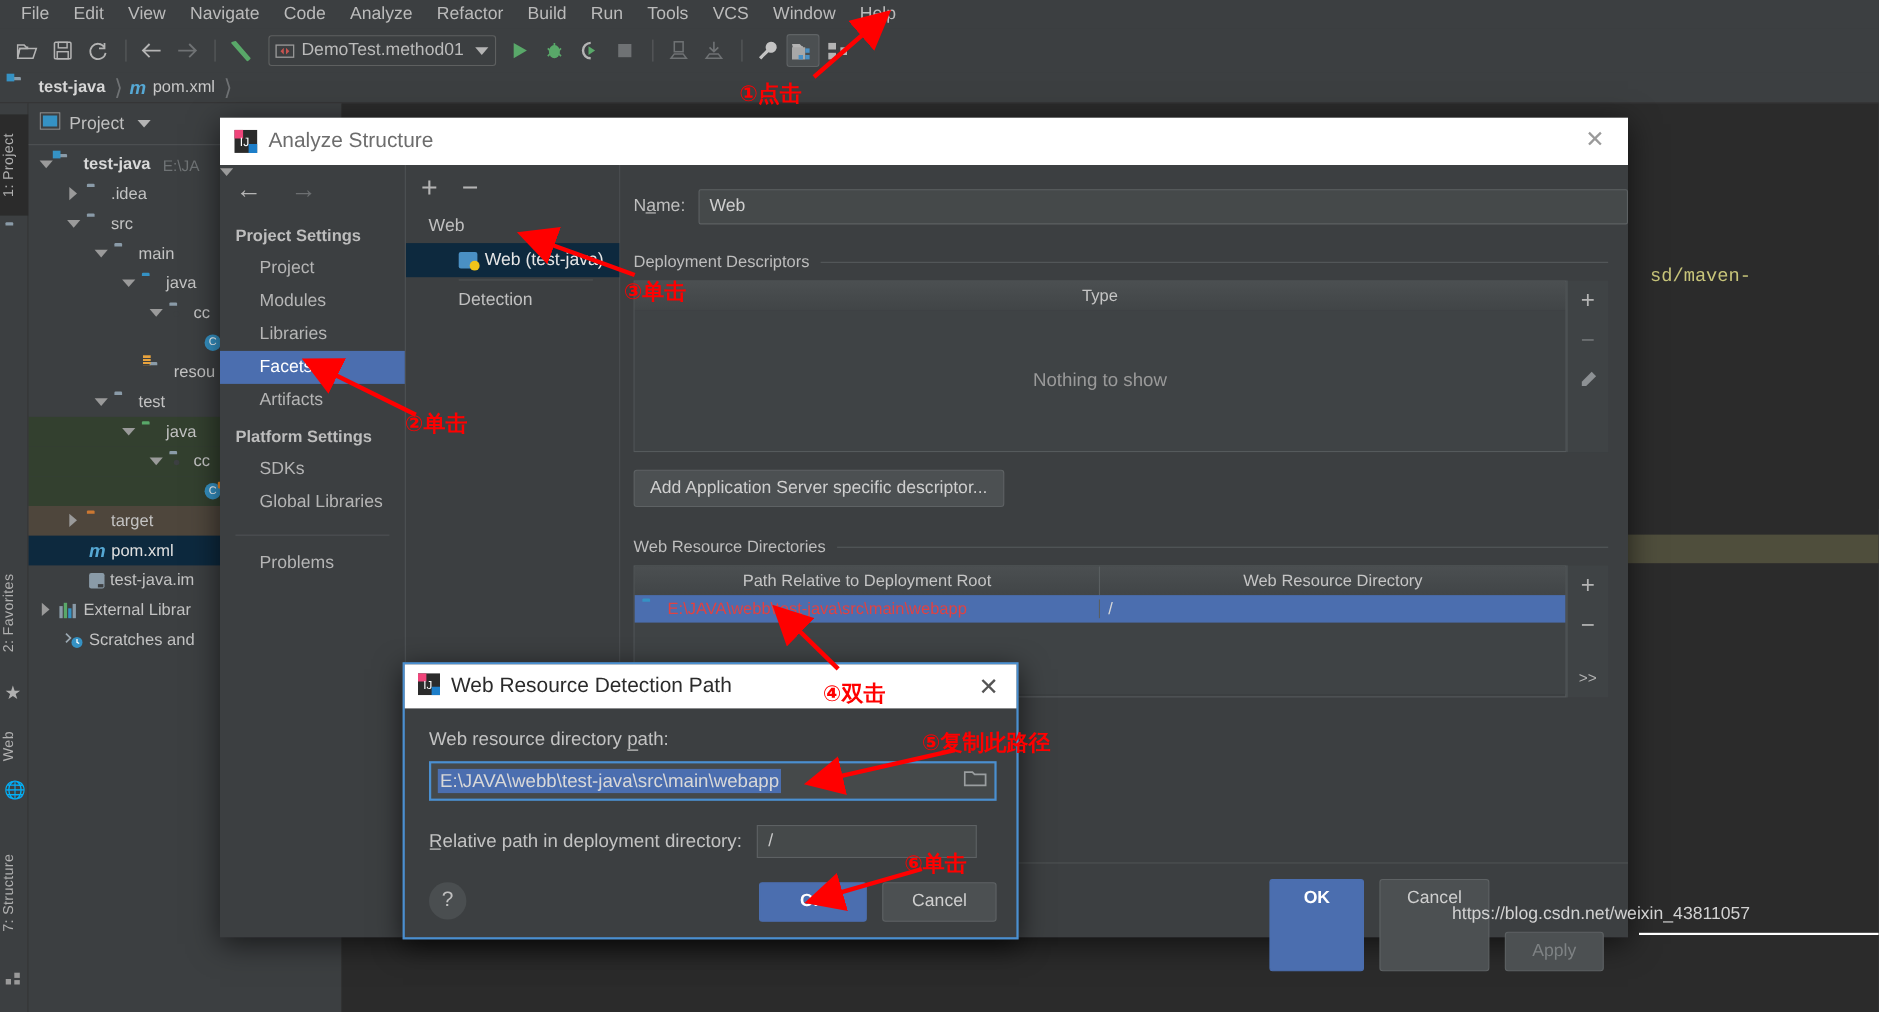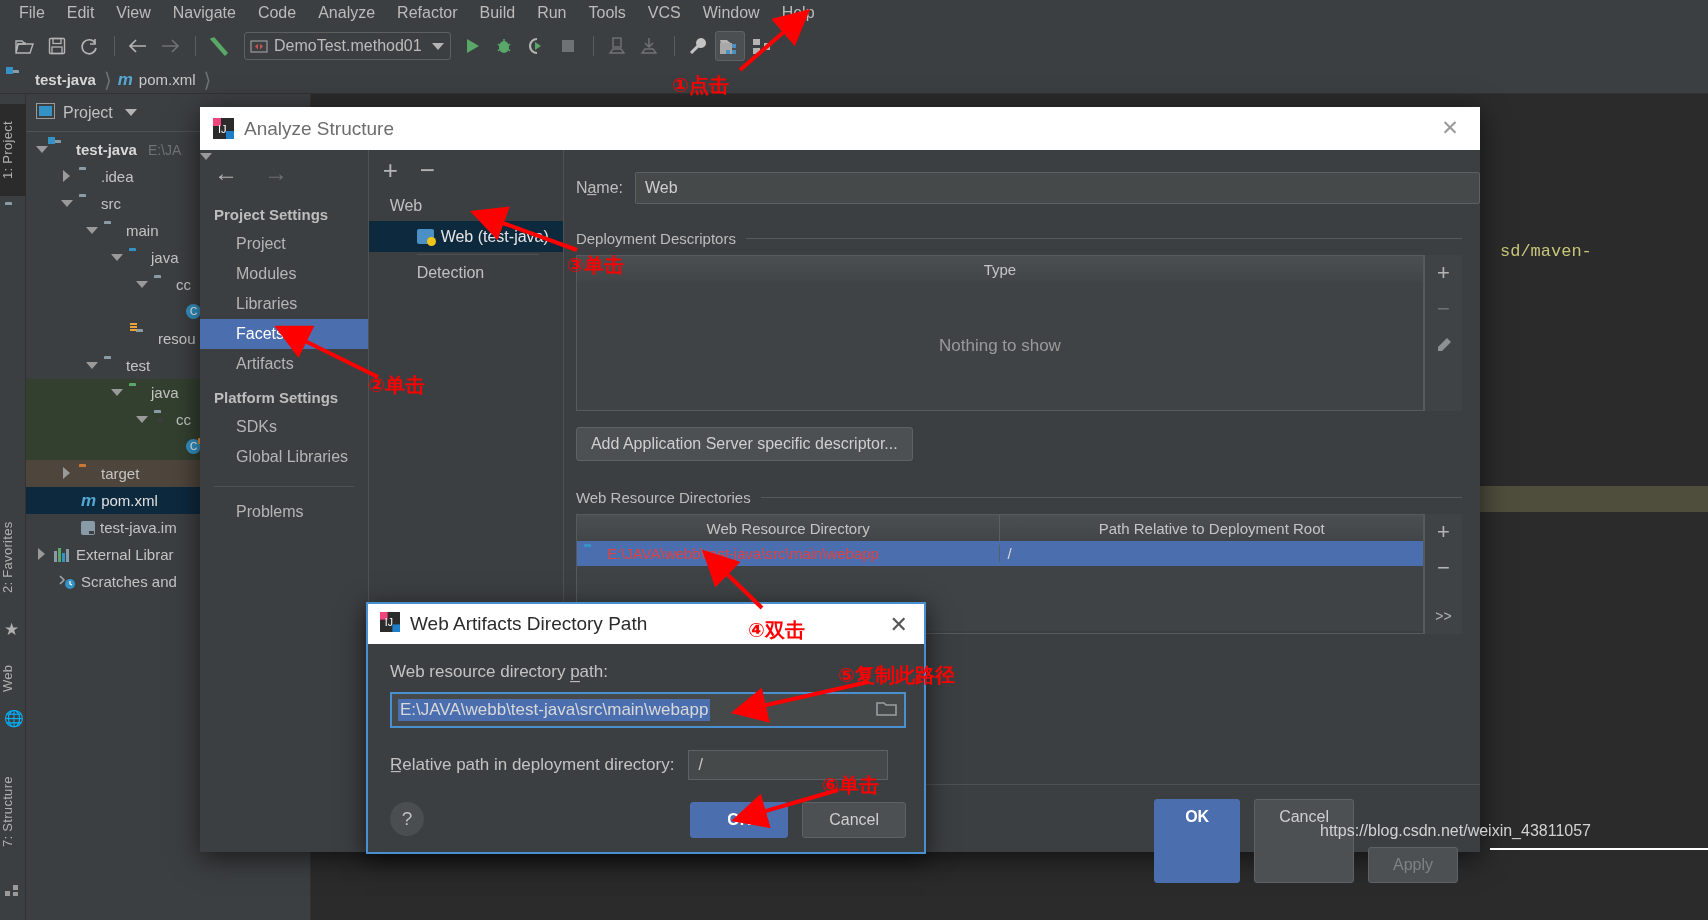--- a/index.html
+++ b/index.html
@@ -603,22 +603,22 @@
         </div>
 
         <div class="section-title" style="margin-top:28px;">
           <span>Web Resource Directories</span>
           <span class="rule"></span>
         </div>
 
         <div style="display:flex; margin-right:18px;">
           <div class="tbl" style="flex:1;">
             <div class="tbl-head">
+              <div class="tbl-th" style="flex:1">Path Relative to Deployment Root</div>
               <div class="tbl-th" style="flex:1">Web Resource Directory</div>
-              <div class="tbl-th" style="flex:1">Path Relative to Deployment Root</div>
             </div>
             <div class="tbl-body" style="height:90px;">
               <div class="tbl-row sel">
                 <div class="cell redtext" style="flex:1">
                   <span class="ic"><span class="fold blue"></span></span>
                   <span>E:\JAVA\webb\test-java\src\main\webapp</span>
                 </div>
                 <div class="cell" style="flex:1">/</div>
               </div>
             </div>
@@ -645,21 +645,21 @@
   <div class="wrdlg">
     <div class="wrdlg-title">
       <span class="ij-logo" style="margin-right:10px;">
         <svg width="20" height="20" viewBox="0 0 21 21">
             <rect x="0" y="0" width="21" height="21" fill="#2b2b2b"></rect>
             <path d="M0 0h8v8H0z" fill="#f0457b"></path>
             <path d="M13 13h8v8h-8z" fill="#1d7ec9"></path>
             <text x="5" y="15" font-size="11" fill="#ffffff" font-family="Liberation Sans">IJ</text>
           </svg>
       </span>
-      <span class="wrdlg-title-text">Web Artifacts Directory Path</span>
+      <span class="wrdlg-title-text">Web Resource Detection Path</span>
       <span class="wrdlg-close">✕</span>
     </div>
     <div class="wrdlg-body">
       <div class="wr-label">Web resource directory p̲ath:</div>
       <div class="wr-input">
         <span class="wr-input-val">E:\JAVA\webb\test-java\src\main\webapp</span>
         <span>
           <svg width="22" height="17" viewBox="0 0 22 17">
               <path d="M1 3h7l2 2h10v10H1z" fill="none" stroke="#9a9ea0" stroke-width="1.6"></path>
             </svg>

